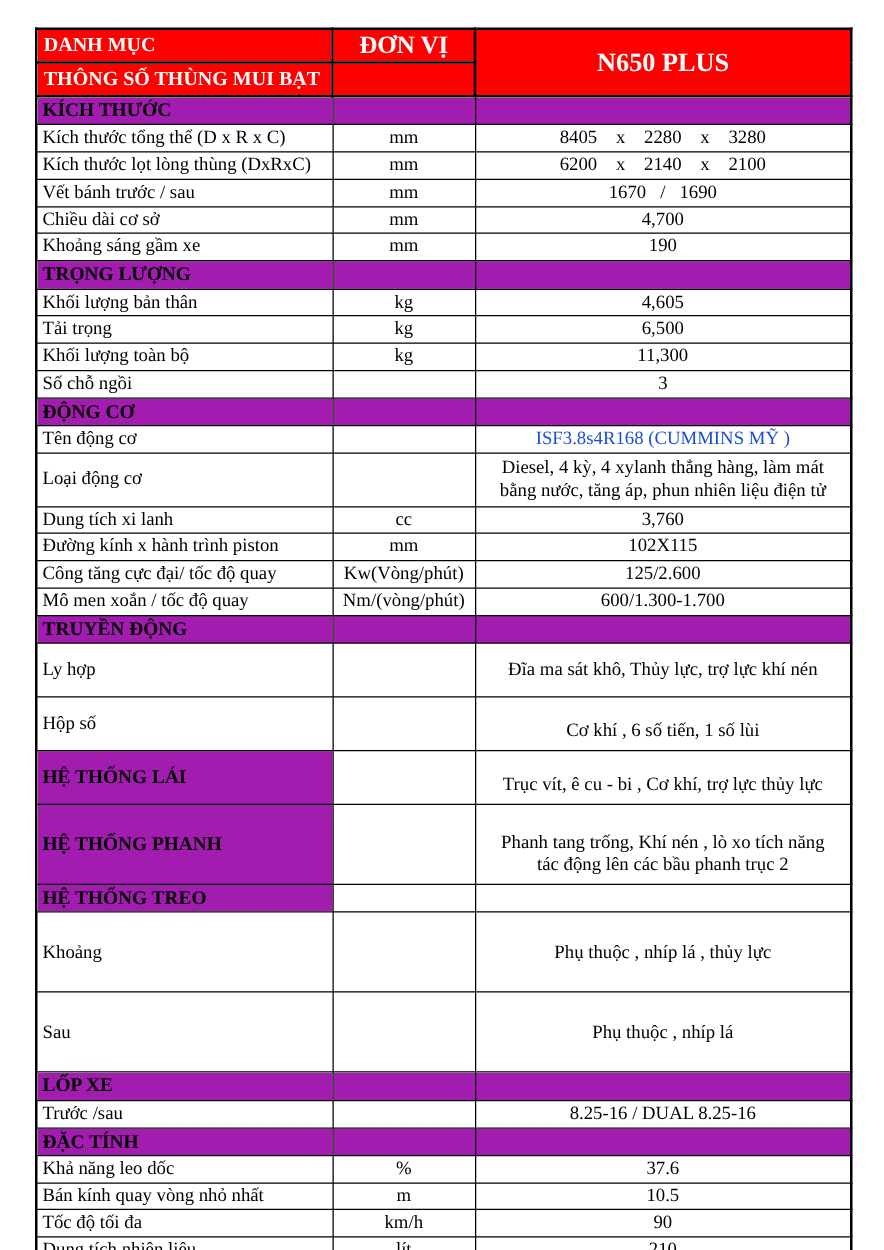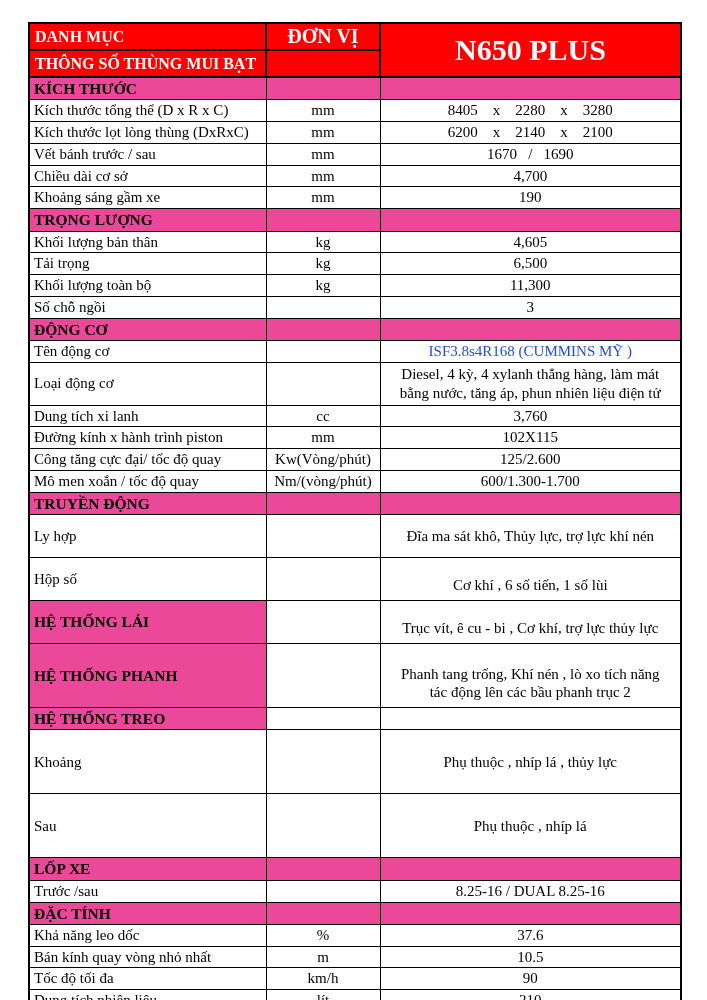--- a/index.html
+++ b/index.html
@@ -60,25 +60,25 @@
 
   
   tr.hrow td {
     background: #fe0000;
     color: #ffffff;
     font-weight: bold;
     border: 2px solid #000;
   }
   td.hlabel { font-size: 16px; text-align: left; vertical-align: middle; padding: 1px 5px; }
   td.hunit  { font-size: 20px; text-align: center; vertical-align: middle; }
-  td.model  { font-size: 30px; text-align: center; vertical-align: middle; }
+  td.model  { font-size: 21px; text-align: center; vertical-align: middle; }
 
   
   td.sec {
-    background: #ec4899;
+    background: #a21caf;
     font-weight: bold;
     font-size: 15.5px;
   }
   td.redval { color: #1d4ed8; }
 </style>
 </head>
 <body>
 
 <table class="spec">
   <colgroup>

